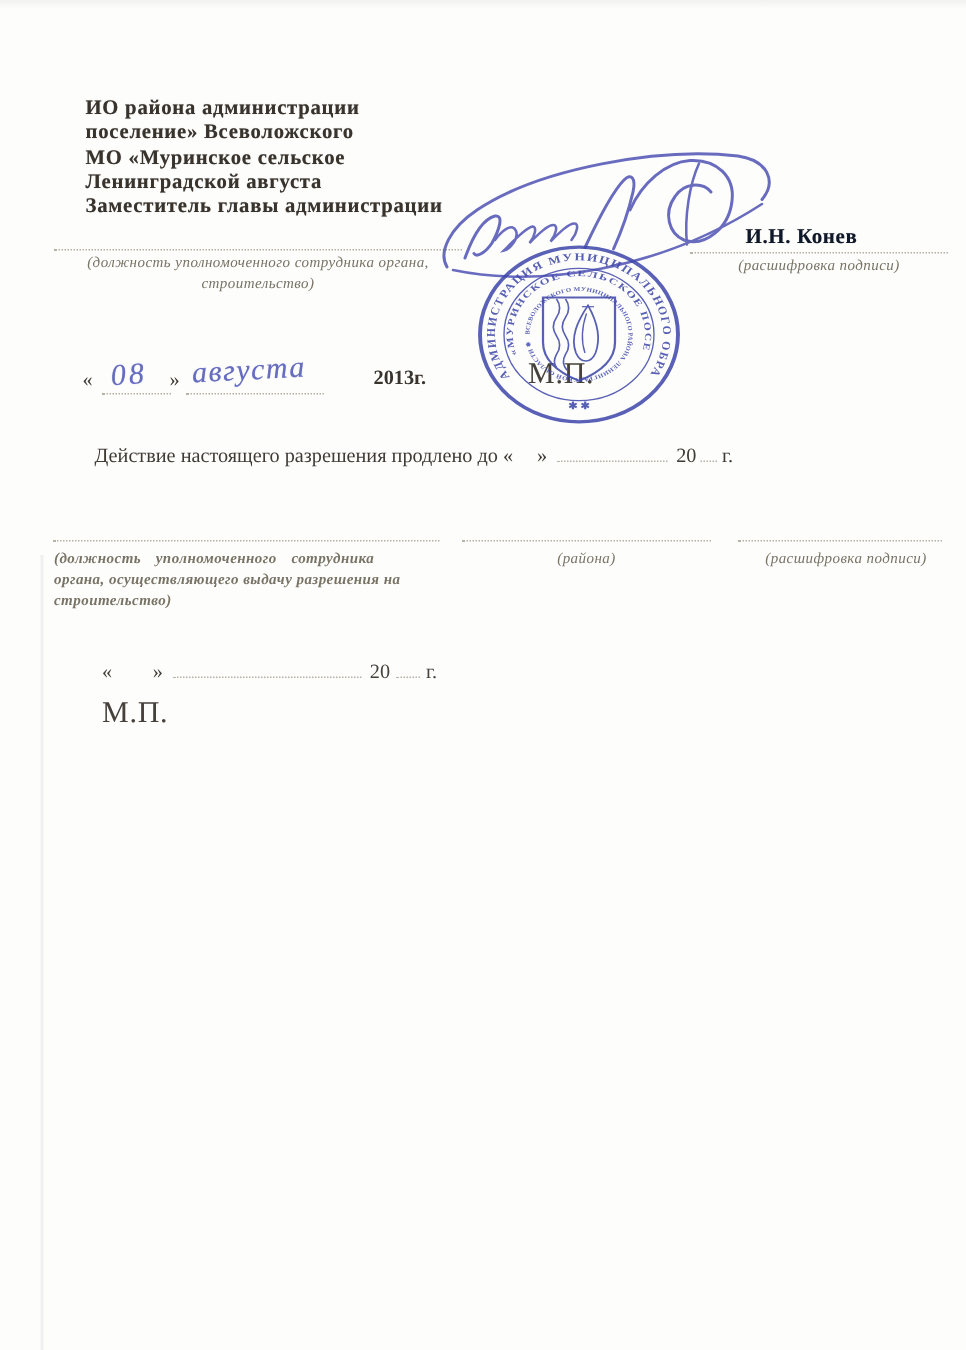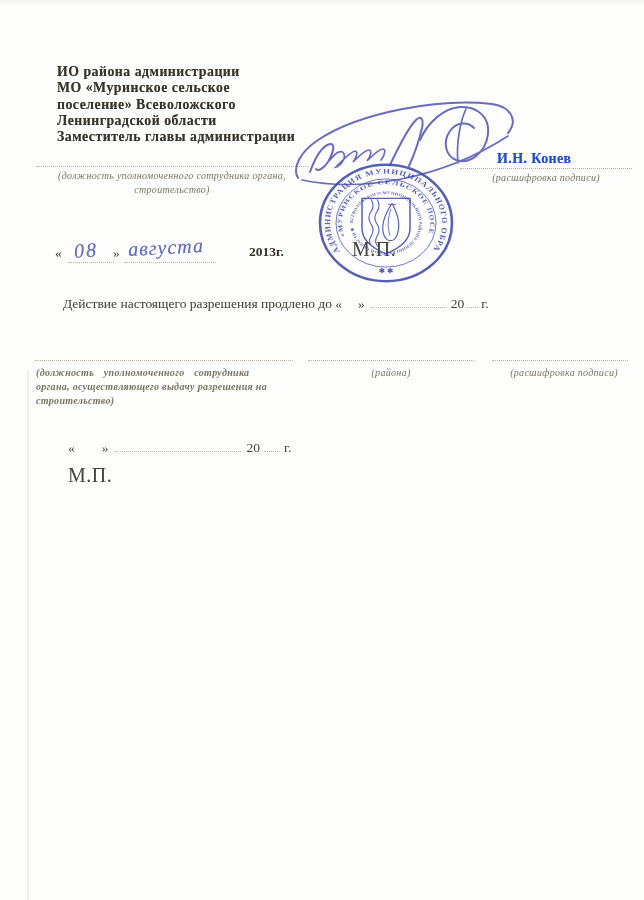--- a/index.html
+++ b/index.html
@@ -23,21 +23,21 @@
   .dotline{border-bottom:1.5px dotted #b8b2a4;height:0;}
   .caption{
     font-style:italic;font-size:10px;line-height:13.8px;
     color:#787365;letter-spacing:.3px;
   }
   .caption-center{text-align:center;}
   .wide-words{word-spacing:7px;}
   
   .signer-name{
     left:497px;top:151px;width:120px;
-    font-size:14px;font-weight:700;color:#1d4ed8;
+    font-size:14px;font-weight:700;color:#0f172a;
     letter-spacing:.4px;text-shadow:0 0 .5px rgba(56,51,44,.5);
   }
   
   .hand{
     font-style:italic;
     color:#666dc0;
     text-shadow:0 0 .6px rgba(102,109,192,.6);
   }
   .hand-day{left:74px;top:239px;font-size:20px;transform:rotate(-4deg);letter-spacing:2px;}
   .hand-month{left:128px;top:236px;font-size:20px;transform:rotate(-3deg);letter-spacing:1px;}
@@ -54,23 +54,23 @@
 </head>
 <body>
 
 <div class="page">
 
   <div class="abs streak2"></div>
   <div class="abs streak"></div>
 
   <div class="abs issuer">
     <div>ИО района администрации</div>
+    <div>поселение» Всеволожского</div>
     <div>МО «Муринское сельское</div>
-    <div>поселение» Всеволожского</div>
-    <div>Ленинградской области</div>
+    <div>Ленинградской августа</div>
     <div>Заместитель главы администрации</div>
   </div>
   <div class="abs dotline" style="left:36px;top:166px;width:272px;"></div>
   <div class="abs caption caption-center" style="left:36px;top:169px;width:272px;">
     <div>(должность уполномоченного сотрудника органа,</div>
     <div>строительство)</div>
   </div>
 
   <svg class="abs" style="left:290px;top:95px;z-index:3;" width="230" height="97" viewBox="0 0 230 97">
     <g fill="none" stroke="#5558b6" stroke-width="2" stroke-linecap="round" opacity="0.88">

